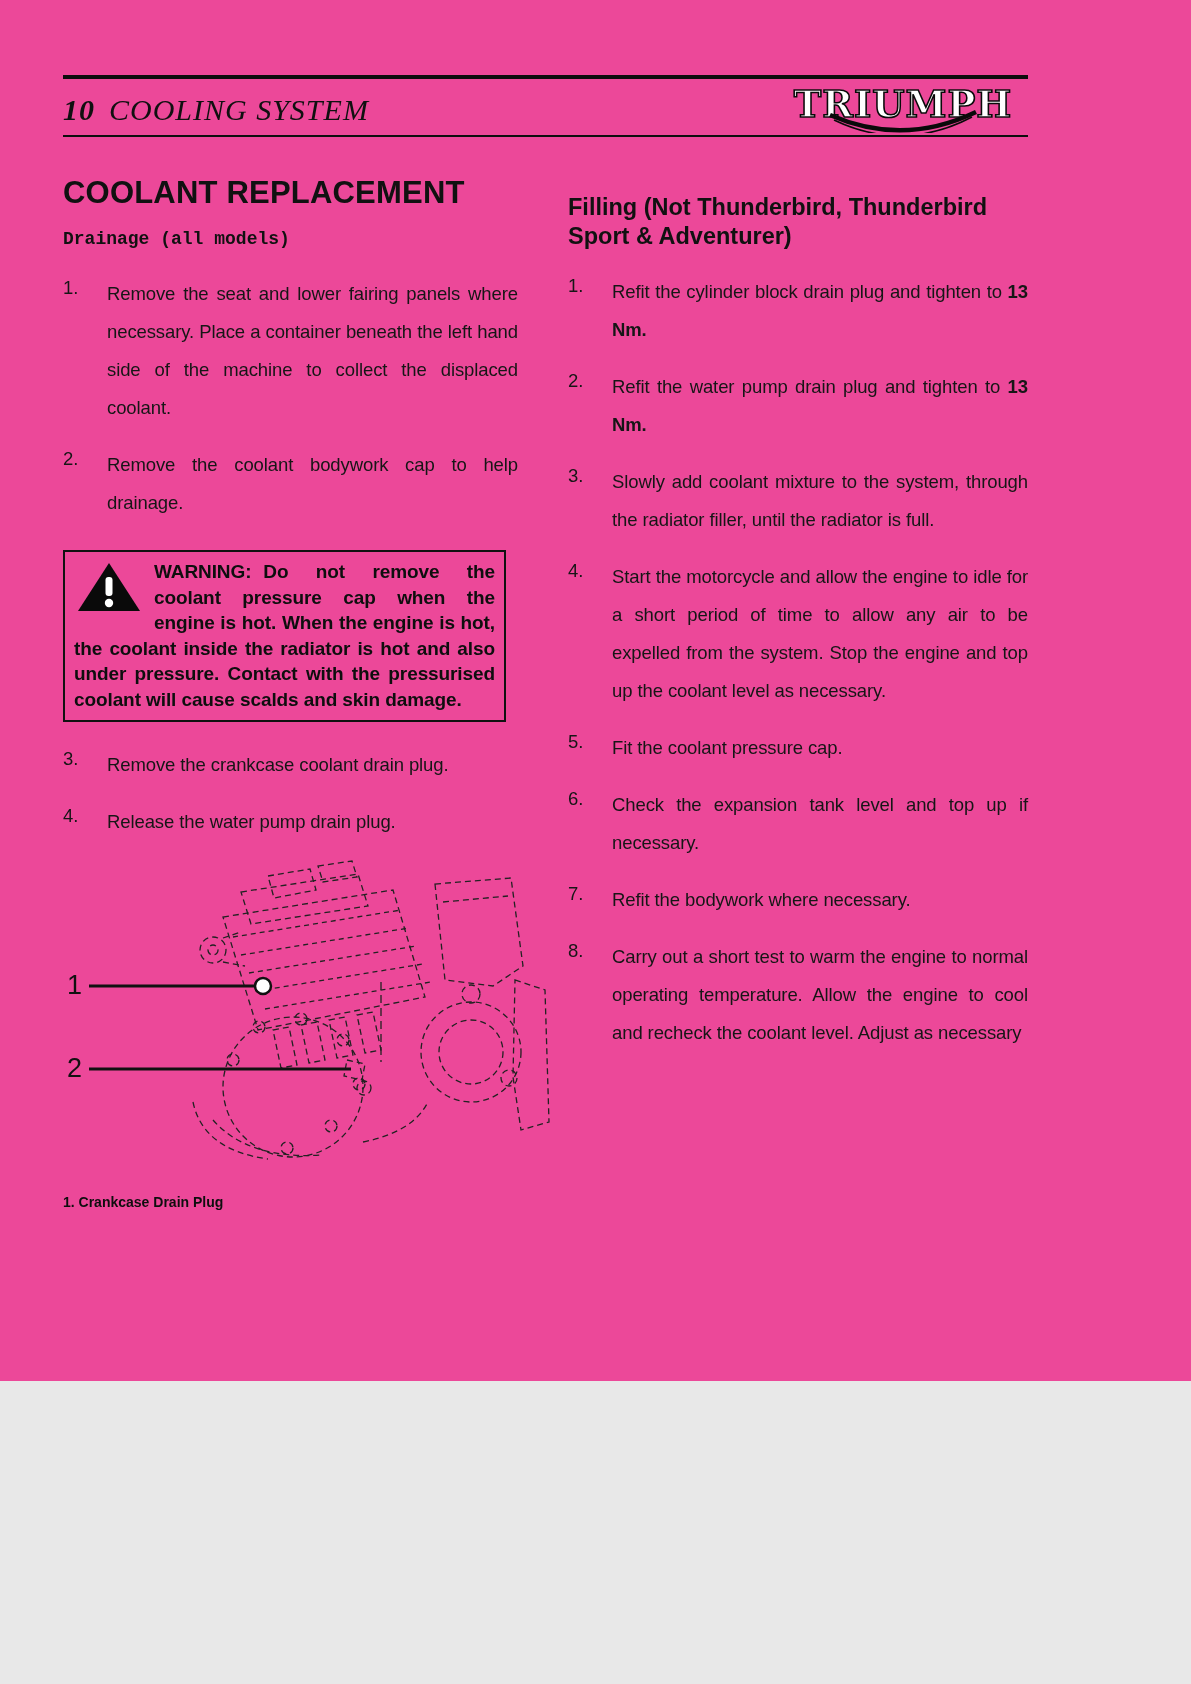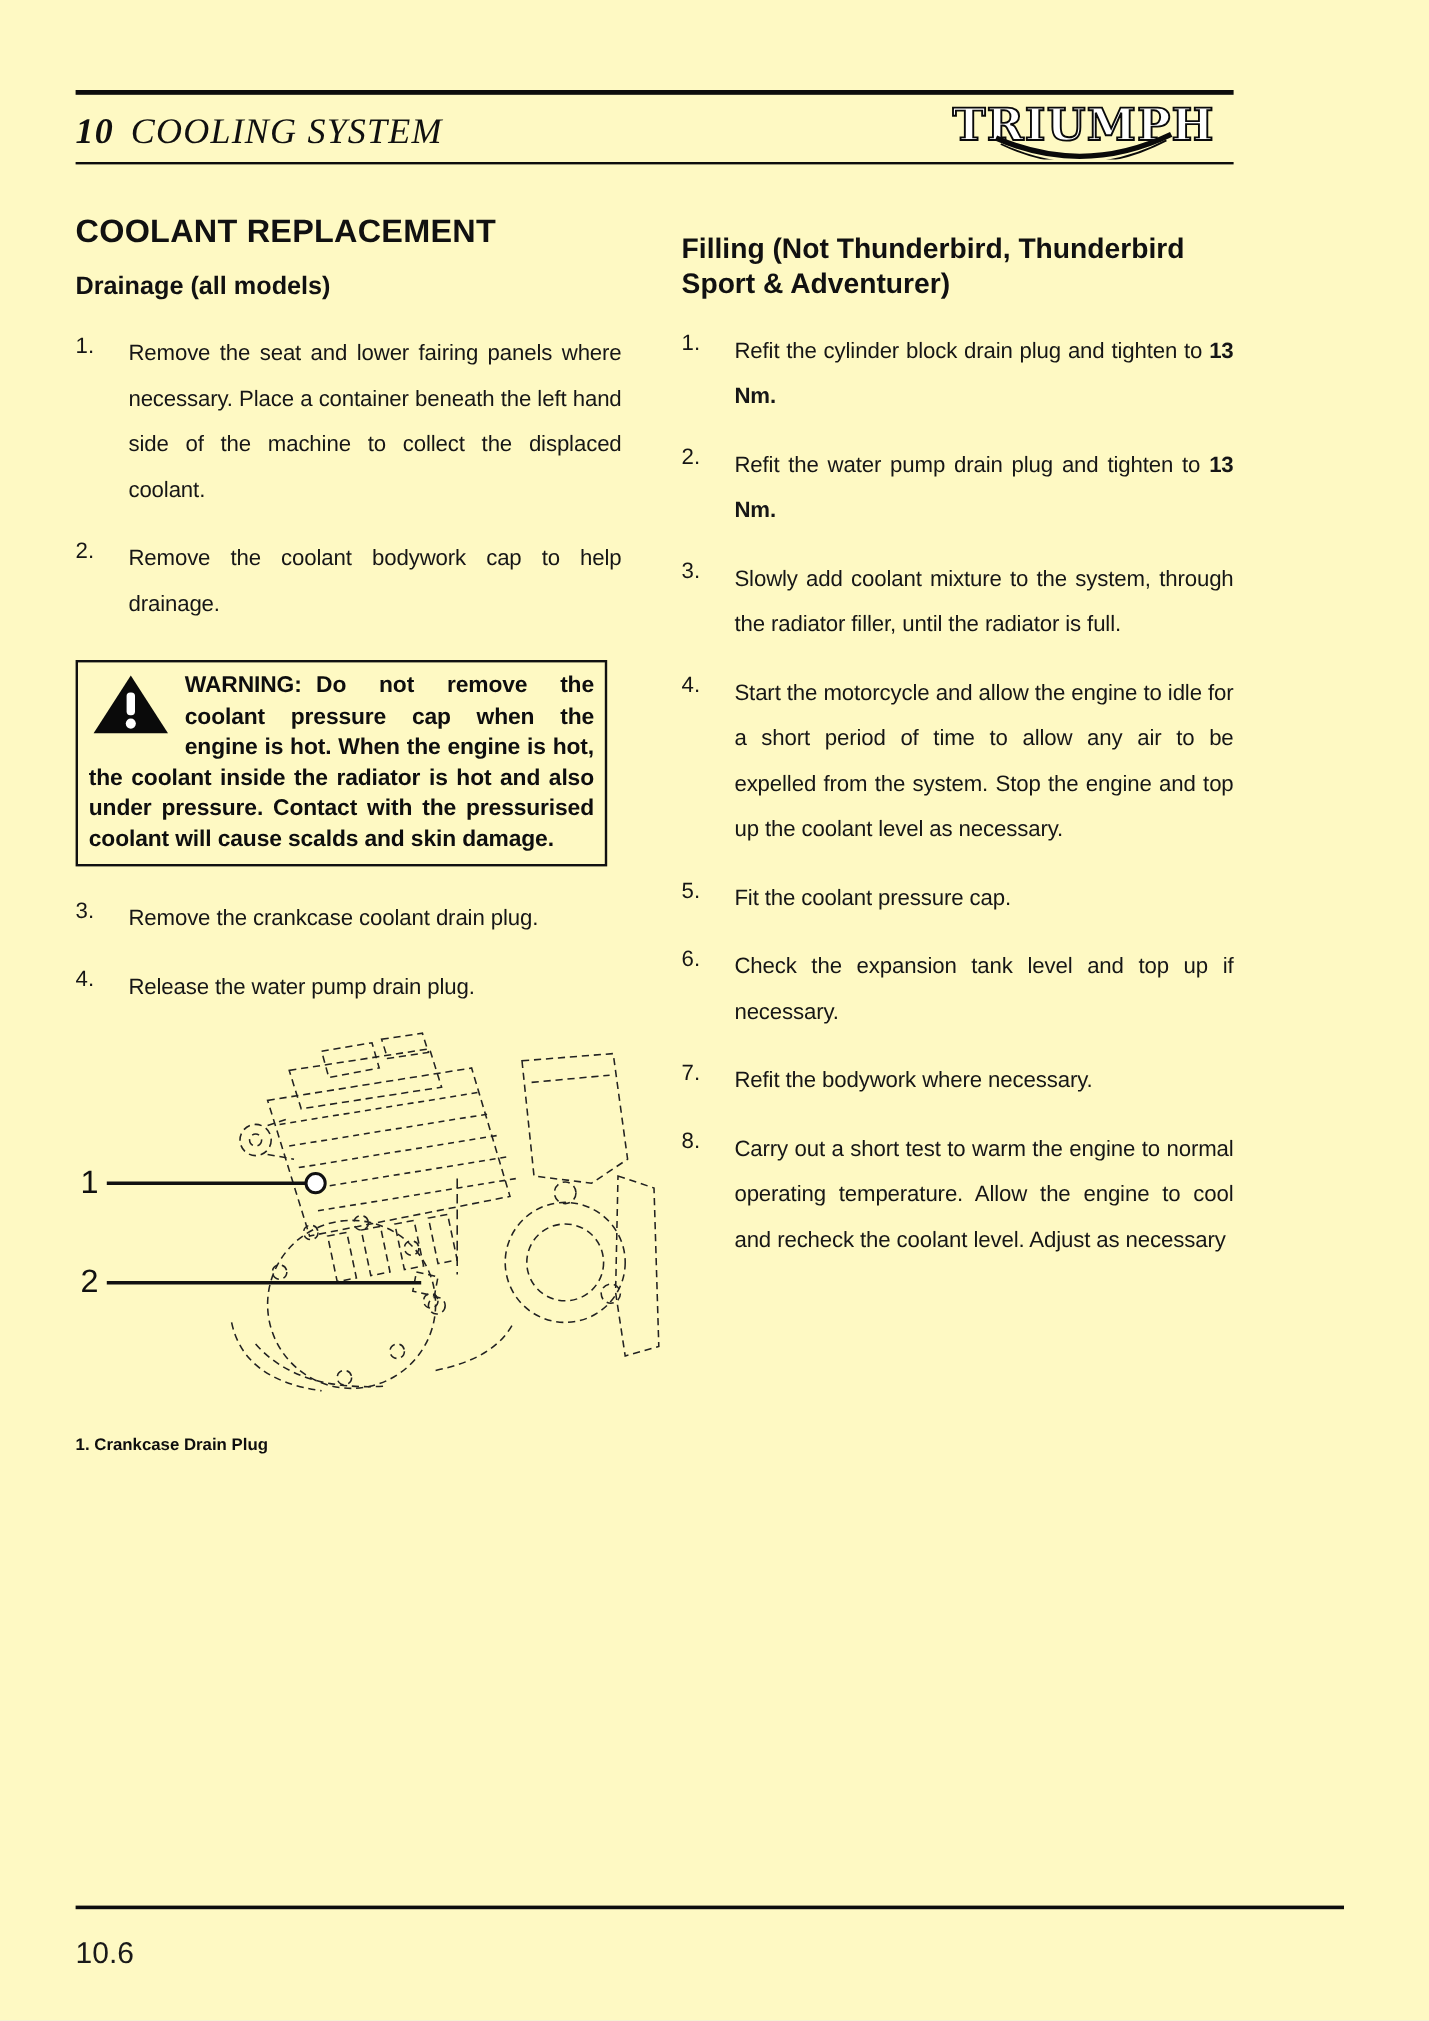--- a/index.html
+++ b/index.html
@@ -1,19 +1,19 @@
 <!DOCTYPE html>
 <html><head>
 <meta charset="utf-8">
 <style>
   html,body{margin:0;padding:0;background:#e8e8e8;}
   .sheet{
     position:relative;
-    width:1191px;height:1684px;
-    background:#fef9c3;
+    width:1191px;height:1381px;
+    background:#ec4899;
     font-family:"Liberation Sans",sans-serif;
     color:#161616;
     overflow:hidden;
   }
   .content{position:absolute;left:63px;top:0;width:965px;}
 
   
   .rule{background:#0d0d0d;}
   .rule.top{height:4px;margin-top:75px;}
   .rule.under-header{height:2px;}
@@ -28,26 +28,26 @@
   }
   .chapter-num{font-weight:bold;margin-right:14px;}
   .brand-logo{width:250px;height:52px;text-align:right;}
 
   
   .columns{display:flex;width:965px;}
   .col-left{width:455px;margin-right:50px;}
   .col-right{width:460px;}
 
   h1.section{
-    font-size:27px;font-weight:bold;color:#111;
+    font-size:31px;font-weight:bold;color:#111;
     margin:42px 0 0 0;line-height:28px;letter-spacing:0.2px;
   }
   h2.subsection{
-    font-size:21px;font-weight:bold;color:#111;
-    margin:18px 0 0 0;line-height:28px;
+    font-size:18px;font-weight:bold;color:#111;
+    margin:18px 0 0 0;line-height:28px;font-family:Liberation Mono, monospace;
   }
   h2.filling{
     font-size:23.5px;font-weight:bold;color:#111;
     margin:56px 0 0 0;line-height:29px;
   }
 
   .steps{margin-top:22px;}
   .step{display:flex;margin-bottom:19px;}
   .step-num{flex:0 0 44px;font-size:18.5px;line-height:26px;}
   .step-text{

